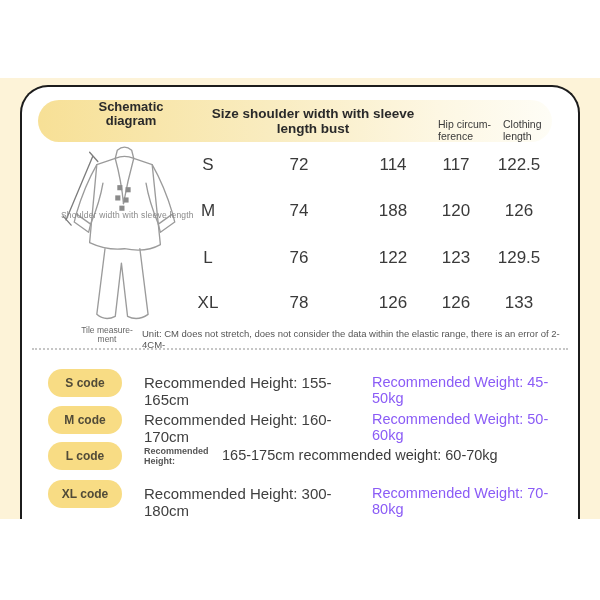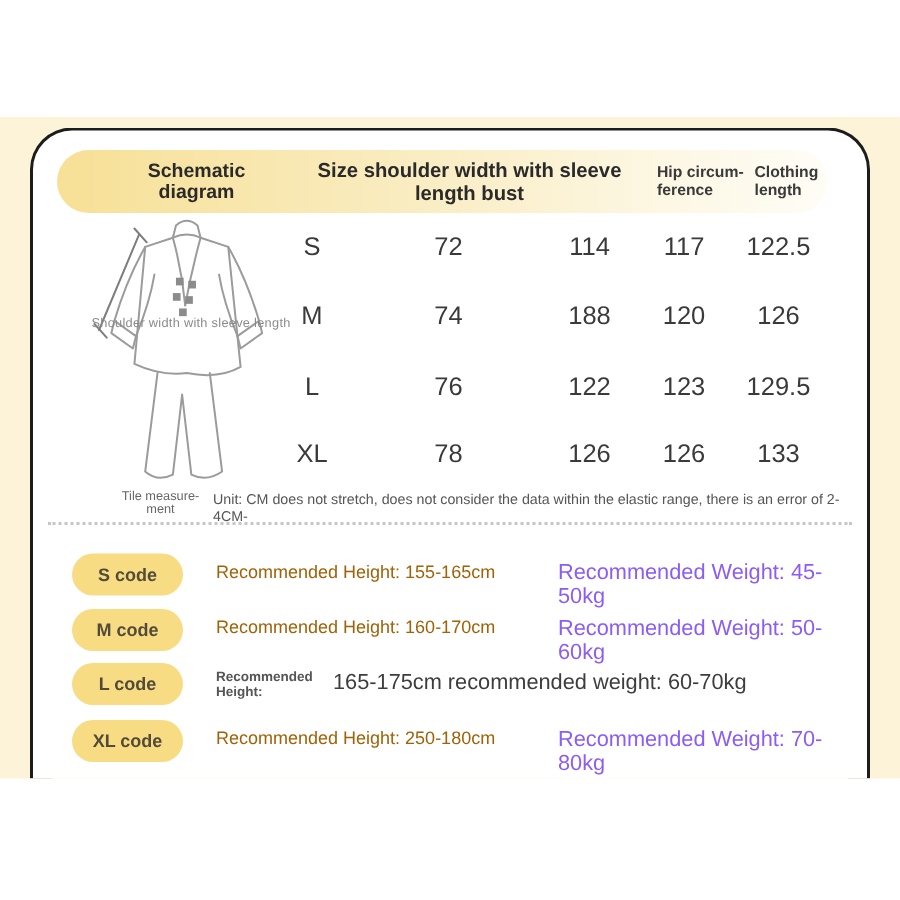--- a/index.html
+++ b/index.html
@@ -13,32 +13,32 @@
     border-radius:28px 28px 0 0; overflow:hidden;
   }
   
   .header-band {
     position:absolute; left:16px; top:13px; width:514px; height:42px;
     border-radius:21px;
     background:linear-gradient(90deg,#f7e096 0%,#f9ecc0 45%,#fdf7e3 78%,#fefdf6 100%);
   }
   .h-schematic {
     position:absolute; left:38px; top:0; width:110px; height:42px;
-    display:flex; flex-direction:column; justify-content:center; align-items:center;
+    display:flex; flex-direction:column; align-items:center;
     font-size:13px; font-weight:bold; color:#2a2a2a; line-height:1.1; text-align:center;
   }
   .h-main {
     position:absolute; left:155px; top:0; width:240px; height:42px;
     display:flex; justify-content:center; align-items:center;
     font-size:13.5px; font-weight:bold; color:#2a2a2a; text-align:center;
   }
   .h-small {
     position:absolute; top:0; height:42px; width:80px;
-    display:flex; flex-direction:column; justify-content:center; align-items:flex-start;
-    font-size:10.5px; font-weight:bold; color:#3a3a3a; line-height:1.15;
+    display:flex; flex-direction:column; justify-content:flex-end; align-items:flex-start;
+    font-size:10.5px; font-weight:normal; color:#3a3a3a; line-height:1.15;
   }
   .h-hip { left:400px; }
   .h-clothing { left:465px; }
   .h-small span, .h-schematic span { display:block; }
   
   .diagram { position:absolute; left:33px; top:53px; width:140px; height:200px; }
   .diagram-label {
     position:absolute; left:6px; top:70px; width:170px;
     font-size:8.5px; color:#8a8a8a; letter-spacing:0.2px;
   }
@@ -61,21 +61,21 @@
   .note-text { position:absolute; left:120px; top:3px; width:430px; font-size:9.5px; color:#555; }
   .dotted { position:absolute; left:10px; top:261px; width:536px; border-top:2px dotted #c6c6c6; }
   
   .rec-row { position:absolute; left:0; width:556px; height:30px; }
   .pill {
     position:absolute; left:26px; top:0; width:74px; height:28px;
     background:#f8dc84; border-radius:14px;
     display:flex; align-items:center; justify-content:center;
     font-size:12px; font-weight:bold; color:#514b38;
   }
-  .rec-height { position:absolute; left:122px; top:5px; width:226px; font-size:12px; color:#a16207; }
+  .rec-height { position:absolute; left:122px; top:5px; width:226px; font-size:15px; color:#404040; }
   .rec-weight { position:absolute; left:350px; top:5px; width:206px; font-size:14.5px; color:#8b5cf6; }
   .rec-height-small {
     position:absolute; left:122px; top:4px; width:64px;
     font-size:9px; font-weight:bold; color:#555; line-height:1.15;
   }
   .rec-height-small span { display:block; }
   .rec-combined { position:absolute; left:200px; top:5px; width:360px; font-size:14.5px; color:#3d3d3d; }
 </style>
 </head>
 <body>
@@ -180,18 +180,18 @@
     <div class="rec-row" style="top:355px">
       <div class="pill">L code</div>
       <div class="rec-height-small">
         <span>Recommended</span>
         <span>Height:</span>
       </div>
       <div class="rec-combined">165-175cm recommended weight: 60-70kg</div>
     </div>
     <div class="rec-row" style="top:393px">
       <div class="pill">XL code</div>
-      <div class="rec-height">Recommended Height: 250-180cm</div>
+      <div class="rec-height">Recommended Height: 300-180cm</div>
       <div class="rec-weight">Recommended Weight: 70-80kg</div>
     </div>
 
   </div>
 </div>
 
 </body></html>

